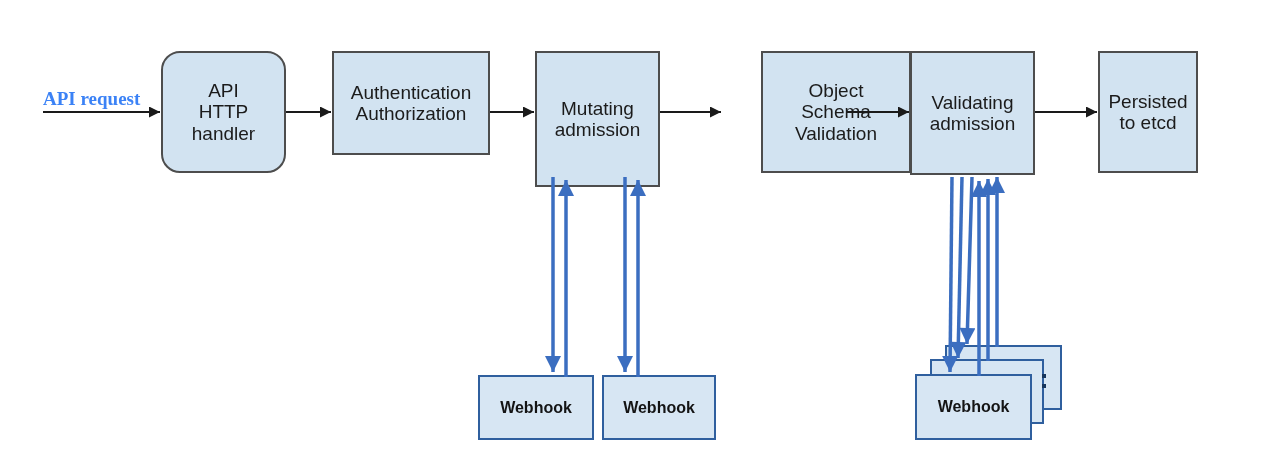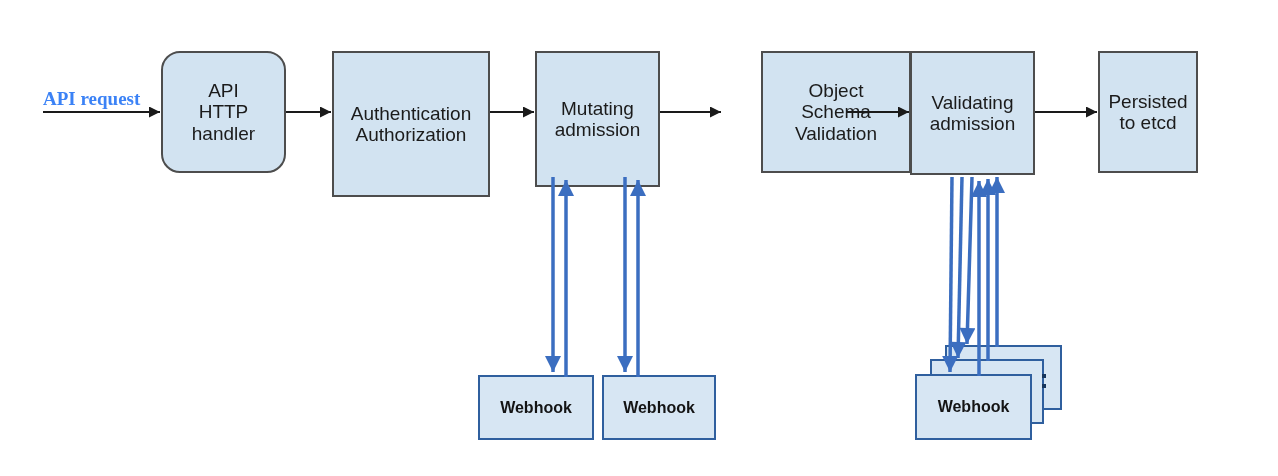--- a/index.html
+++ b/index.html
@@ -75,21 +75,21 @@
 <body>
 
 <div class="canvas">
 
   <div class="api-request-label">API request</div>
 
   <div class="node" style="left:161px; top:51px; width:125px; height:122px;border-radius:19px;">API
 HTTP
 handler</div>
 
-  <div class="node" style="left:332px; top:51px; width:158px; height:146px;">Authentication
+  <div class="node" style="left:332px; top:51px; width:158px; height:104px;">Authentication
 Authorization</div>
 
   <div class="node" style="left:535px; top:51px; width:125px; height:136px;">Mutating
 admission</div>
 
   <div class="node" style="left:722px; top:51px; width:150px; height:122px;margin-left:39px;">Object
 Schema
 Validation</div>
 
   <div class="node" style="left:910px; top:51px; width:125px; height:124px;text-align:center;">Validating

